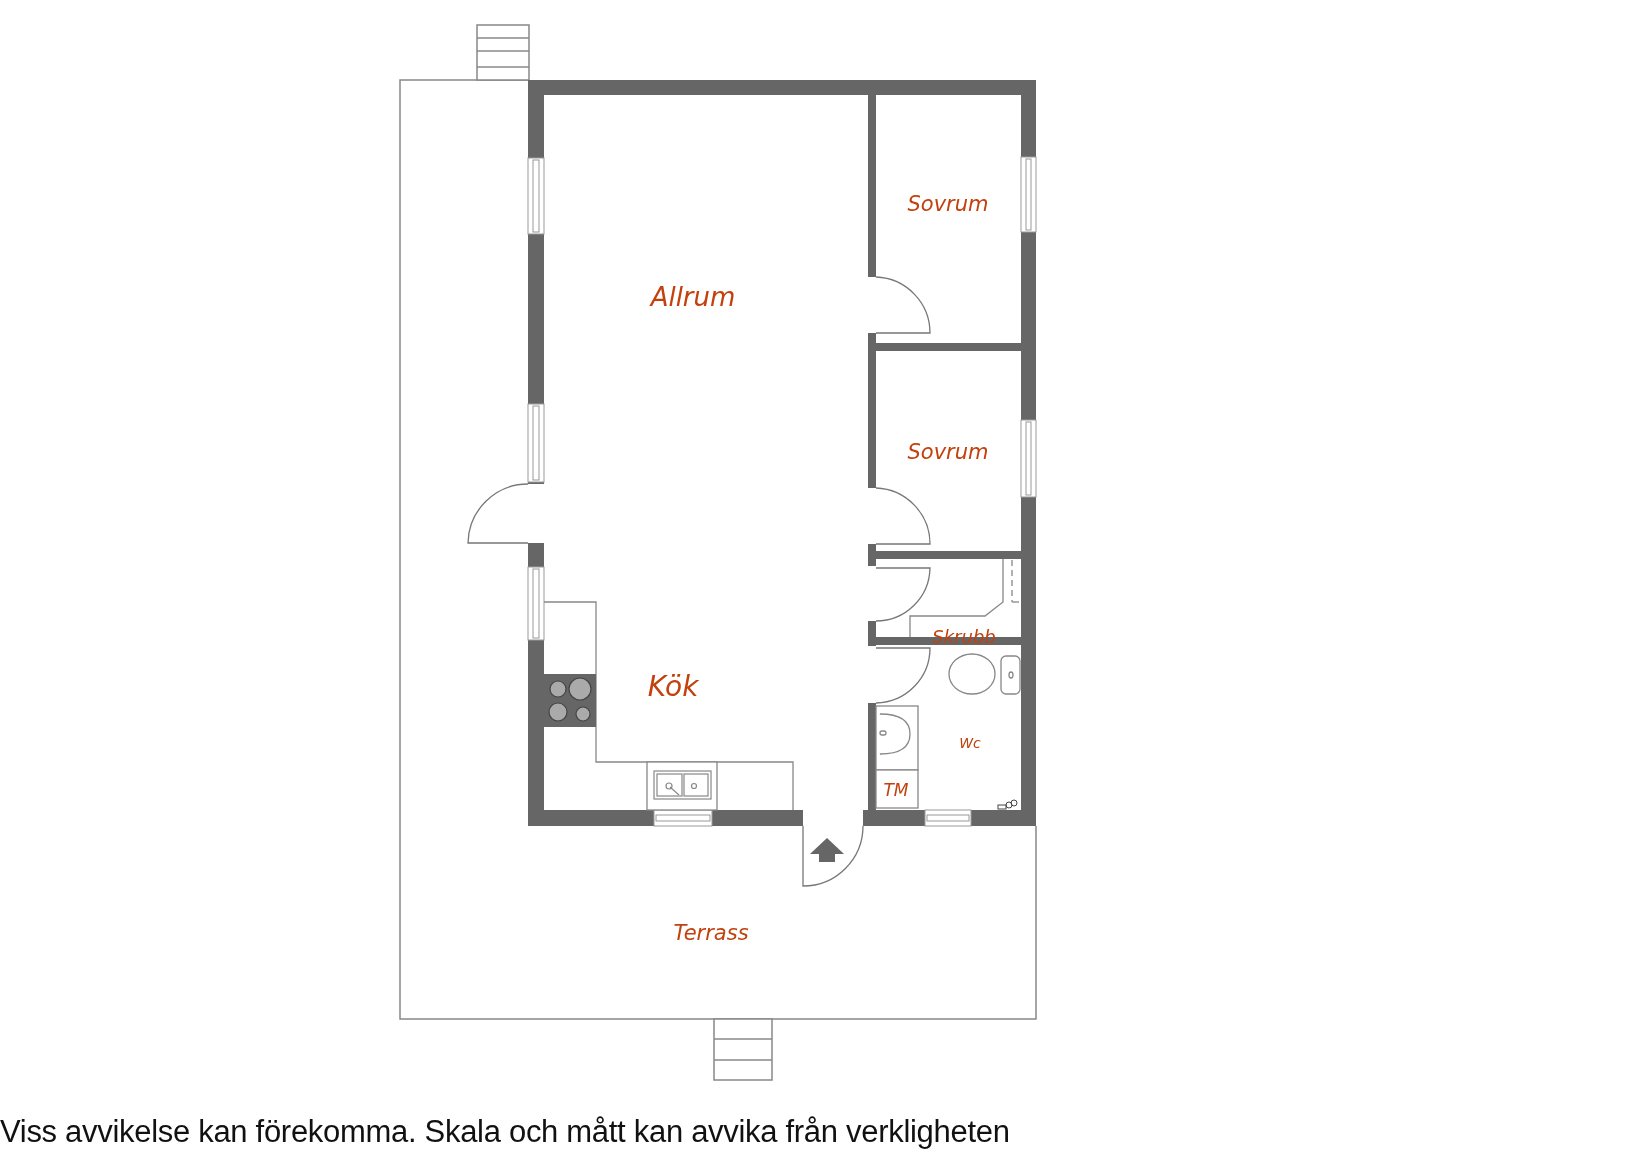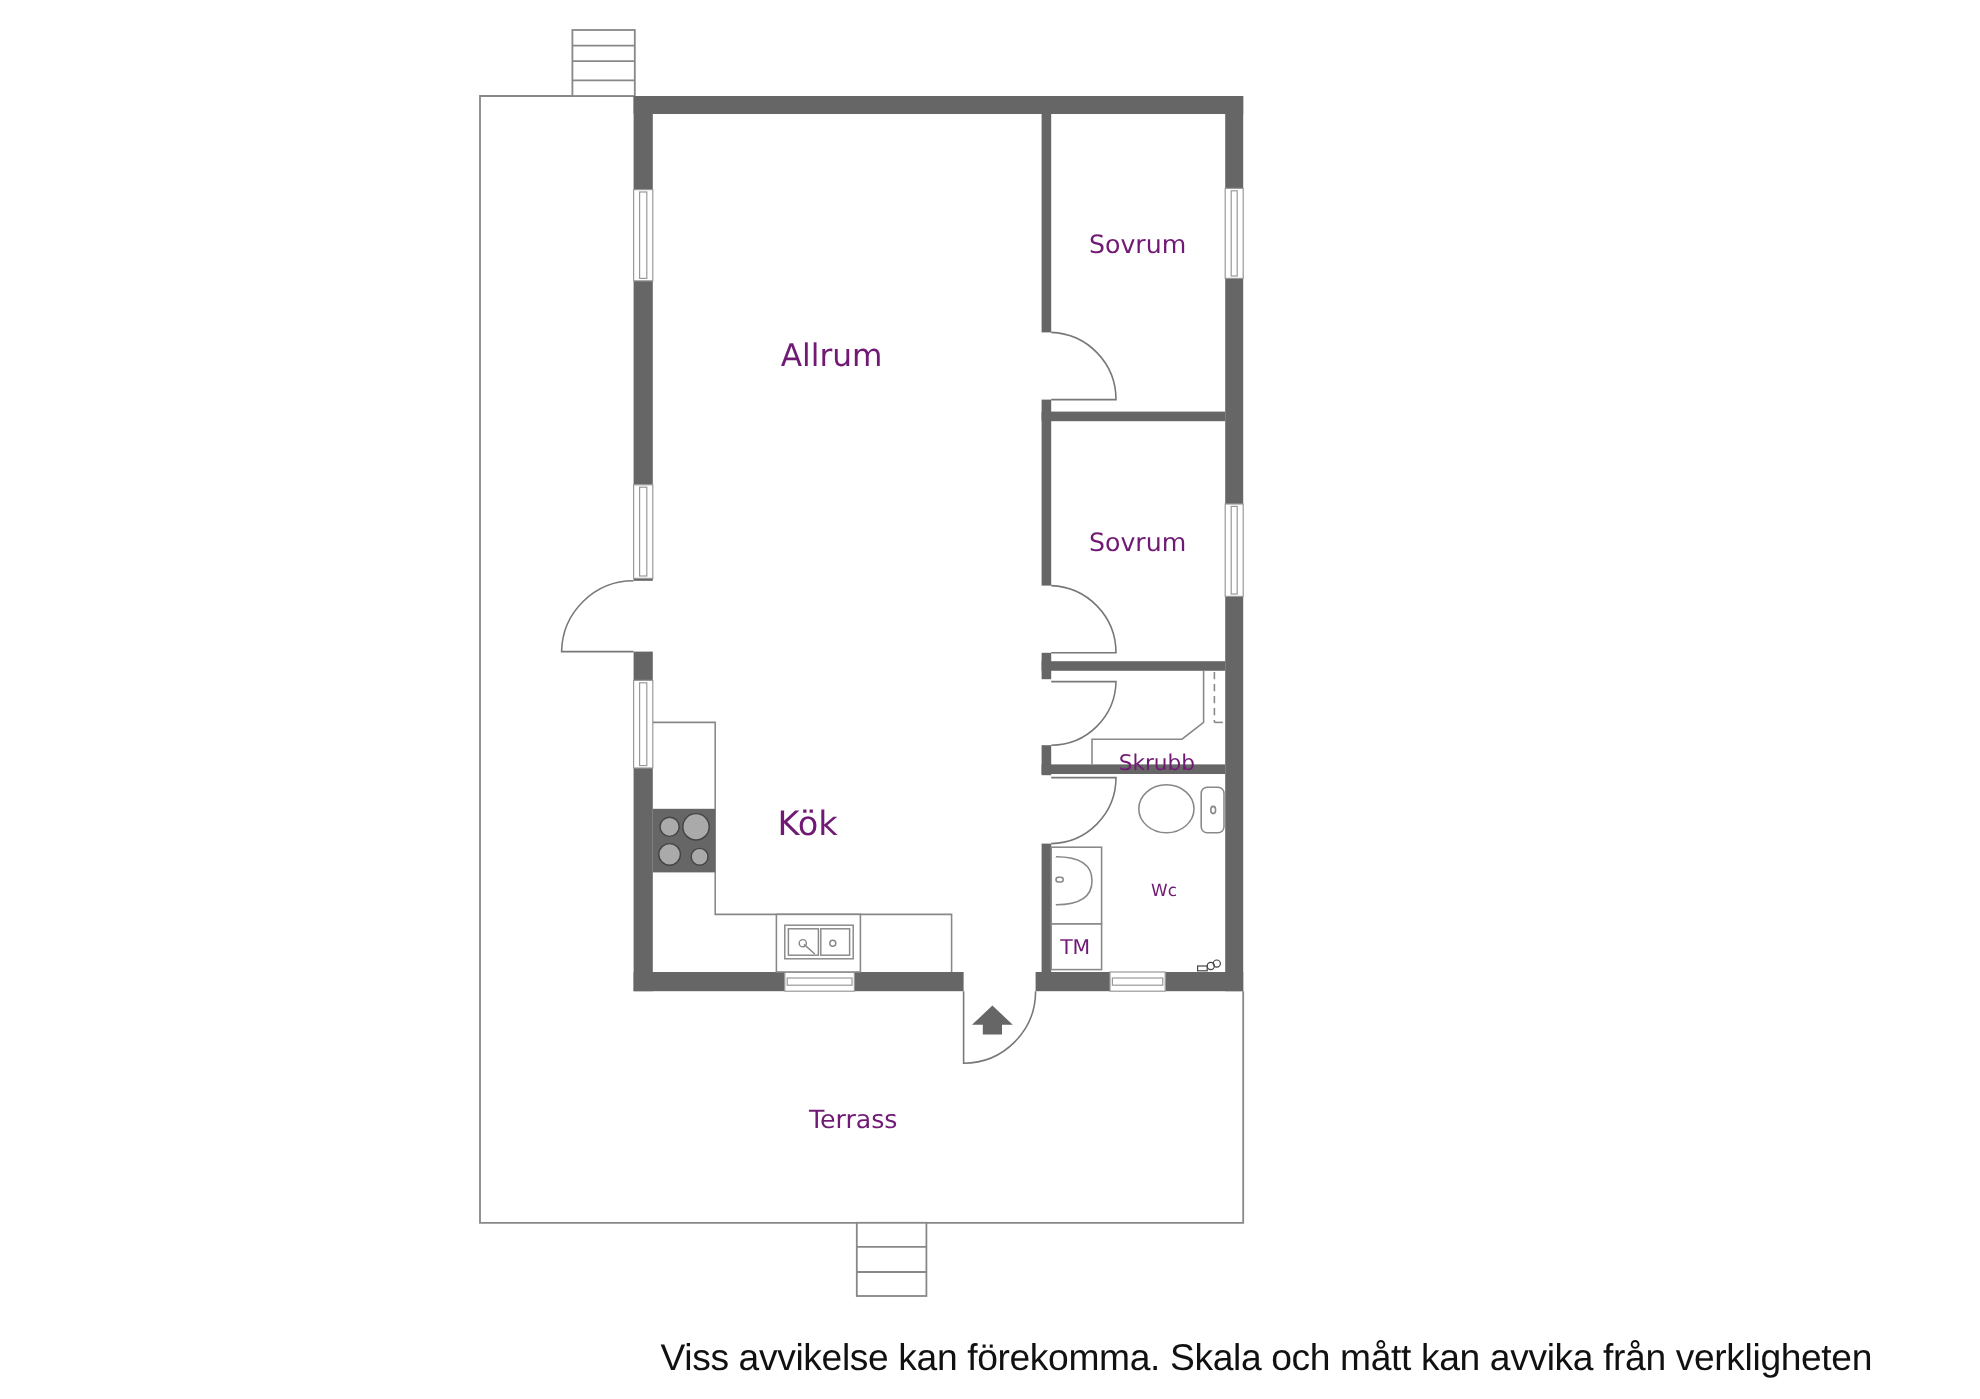--- a/index.html
+++ b/index.html
@@ -1,21 +1,21 @@
 <!DOCTYPE html>
 <html><head>
 <meta charset="utf-8">
 <style>
   html, body { margin: 0; padding: 0; background: #ffffff; }
   body { width: 1650px; height: 1166px; position: relative; overflow: hidden;
          font-family: "DejaVu Sans", "Liberation Sans", sans-serif; }
   #plan { position: absolute; left: 0; top: 0; }
-  .room-label { position: absolute; transform: translate(-50%, -50%); color: #701a75;
-                font-family: "DejaVu Sans", sans-serif; white-space: nowrap; }
-  .caption { position: absolute; left: 0; width: 1560px; text-align: right; top: 1114px;
+  .room-label { position: absolute; transform: translate(-50%, -50%); color: #c2410c;
+                font-family: "DejaVu Sans", sans-serif; white-space: nowrap; font-style: italic; }
+  .caption { position: absolute; left: 0; width: 1560px; text-align: left; top: 1114px;
              font-family: "Liberation Sans", "DejaVu Sans", sans-serif; font-size: 31px; color: #111; letter-spacing: -0.3px; }
 </style>
 </head>
 <body>
 
 <svg id="plan" width="1650" height="1166" viewBox="0 0 1650 1166">
 
   <g fill="none" stroke="#888" stroke-width="1.5">
     <polyline points="528,80 400,80 400,1019 1036,1019 1036,826"></polyline>
   </g>

